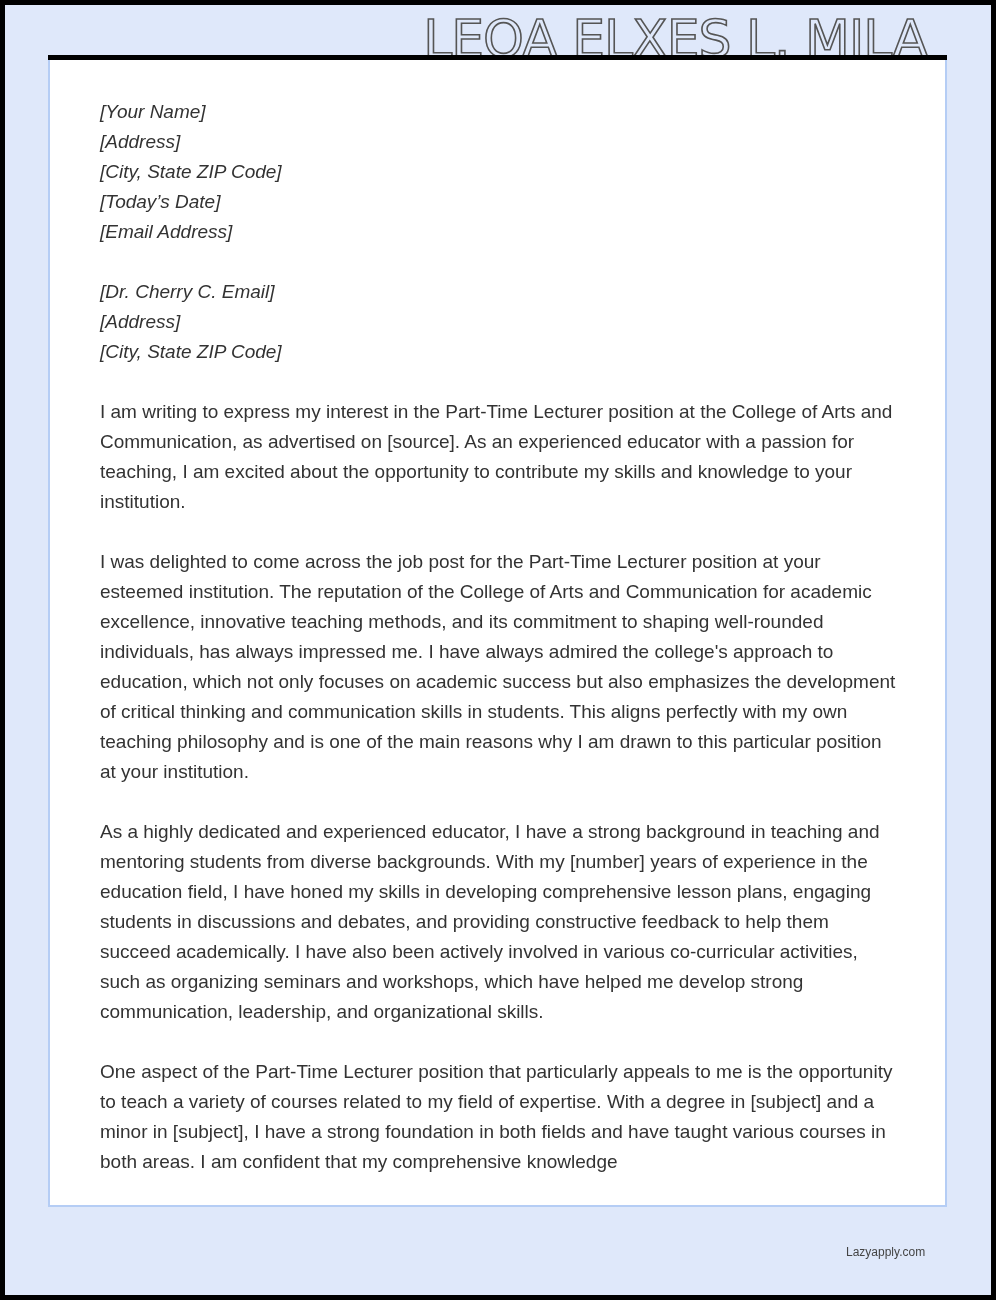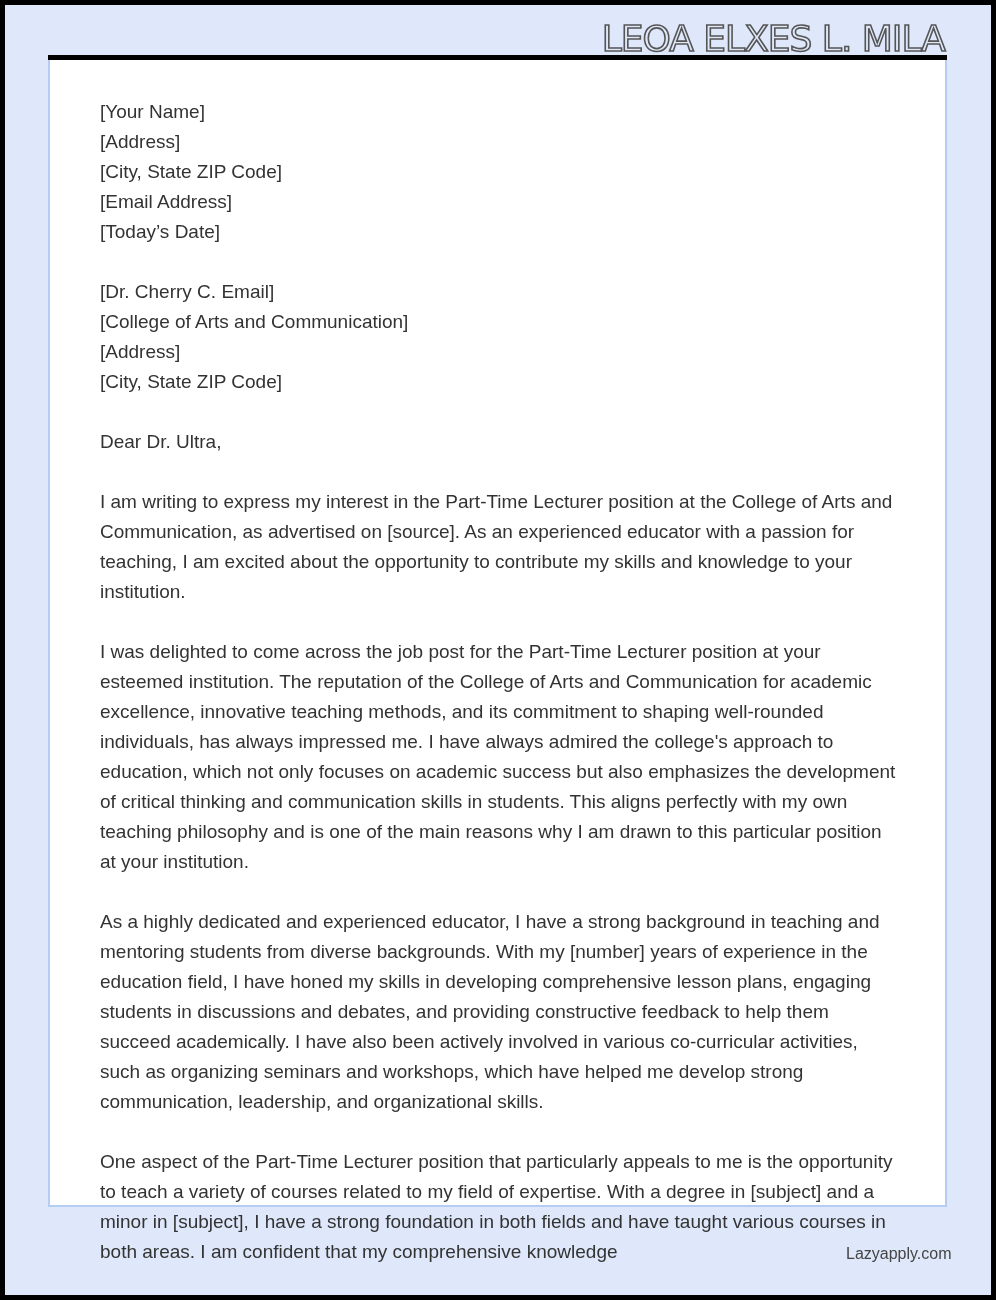--- a/index.html
+++ b/index.html
@@ -6,22 +6,22 @@
   body {
     width: 996px; height: 1300px; overflow: hidden;
     background: #000;
     font-family: "Liberation Sans", "DejaVu Sans", sans-serif;
   }
   .frame {
     position: absolute; left: 5px; top: 5px; width: 986px; height: 1290px;
     background: #dfe8fa; overflow: hidden;
   }
   .title {
-    position: absolute; right: 46px; top: 10px;
-    font-size: 36px; line-height: 48px; letter-spacing: -1px;
+    position: absolute; right: 64px; top: 10px;
+    font-size: 52px; line-height: 48px; letter-spacing: -1px;
     color: #dfe8fa;
     -webkit-text-stroke: 1.6px #555;
     font-family: "DejaVu Sans", sans-serif;
     font-weight: normal;
     white-space: nowrap;
   }
   .topbar {
     position: absolute; left: 43px; top: 50px; width: 899px; height: 5px;
     background: #000;
   }
@@ -29,53 +29,51 @@
     position: absolute; left: 43px; top: 55px; width: 895px; height: 1145px;
     background: #fff;
     border-left: 2px solid #b5cdf5;
     border-right: 2px solid #b5cdf5;
     border-bottom: 2px solid #b5cdf5;
   }
   .letter {
     position: absolute; left: 95px; top: 92px; width: 800px;
     font-size: 19px; line-height: 30px; color: #333;
   }
-  .letter .line { display: block; white-space: nowrap; }
+  .letter .line { display: block; white-space: nowrap; font-style: italic; }
   .letter .gap { display: block; height: 30px; }
   .letter p { margin: 0 0 30px 0; }
   .watermark {
     position: absolute; left: 841px; top: 1240px;
-    font-size: 16px; color: #444; white-space: nowrap;
+    font-size: 12px; color: #444; white-space: nowrap;
   }
 </style>
 </head>
 <body>
 
 <div class="frame">
   <div class="title">LEOA ELXES L. MILA</div>
   <div class="topbar"></div>
   <div class="card"></div>
 
   <div class="letter">
     <div>
       <span class="line">[Your Name]</span>
       <span class="line">[Address]</span>
       <span class="line">[City, State ZIP Code]</span>
+      <span class="line">[Today’s Date]</span>
       <span class="line">[Email Address]</span>
-      <span class="line">[Today’s Date]</span>
     </div>
     <span class="gap"></span>
     <div>
       <span class="line">[Dr. Cherry C. Email]</span>
-      <span class="line">[College of Arts and Communication]</span>
       <span class="line">[Address]</span>
       <span class="line">[City, State ZIP Code]</span>
     </div>
     <span class="gap"></span>
-    <p>Dear Dr. Ultra,</p>
     <p>I am writing to express my interest in the Part-Time Lecturer position at the College of Arts and Communication, as advertised on [source]. As an experienced educator with a passion for teaching, I am excited about the opportunity to contribute my skills and knowledge to your institution.</p>
     <p>I was delighted to come across the job post for the Part-Time Lecturer position at your esteemed institution. The reputation of the College of Arts and Communication for academic excellence, innovative teaching methods, and its commitment to shaping well-rounded individuals, has always impressed me. I have always admired the college's approach to education, which not only focuses on academic success but also emphasizes the development of critical thinking and communication skills in students. This aligns perfectly with my own teaching philosophy and is one of the main reasons why I am drawn to this particular position at your institution.</p>
     <p>As a highly dedicated and experienced educator, I have a strong background in teaching and mentoring students from diverse backgrounds. With my [number] years of experience in the education field, I have honed my skills in developing comprehensive lesson plans, engaging students in discussions and debates, and providing constructive feedback to help them succeed academically. I have also been actively involved in various co-curricular activities, such as organizing seminars and workshops, which have helped me develop strong communication, leadership, and organizational skills.</p>
     <p>One aspect of the Part-Time Lecturer position that particularly appeals to me is the opportunity to teach a variety of courses related to my field of expertise. With a degree in [subject] and a minor in [subject], I have a strong foundation in both fields and have taught various courses in both areas. I am confident that my comprehensive knowledge</p>
   </div>
 
   <div class="watermark">Lazyapply.com</div>
 </div>
 
 </body></html>

